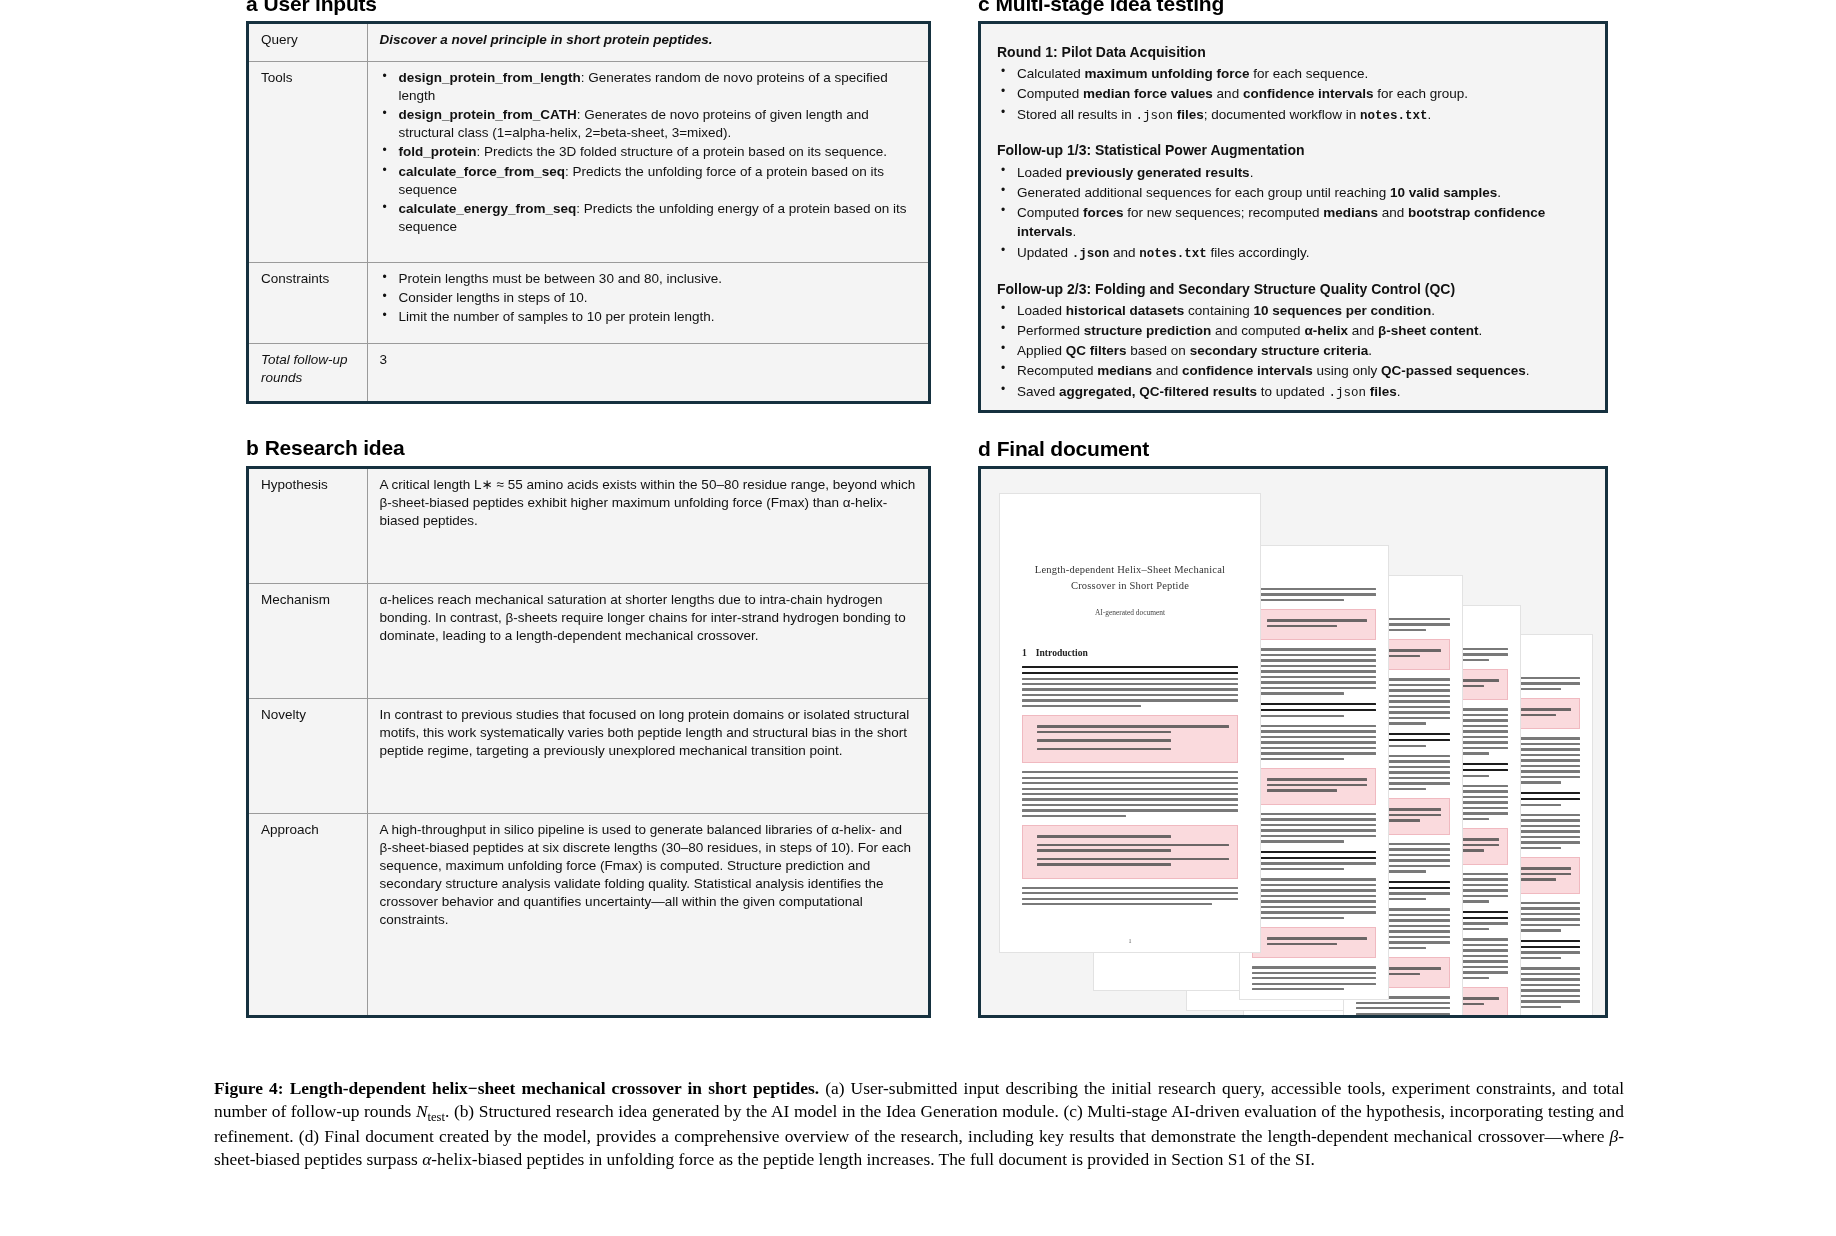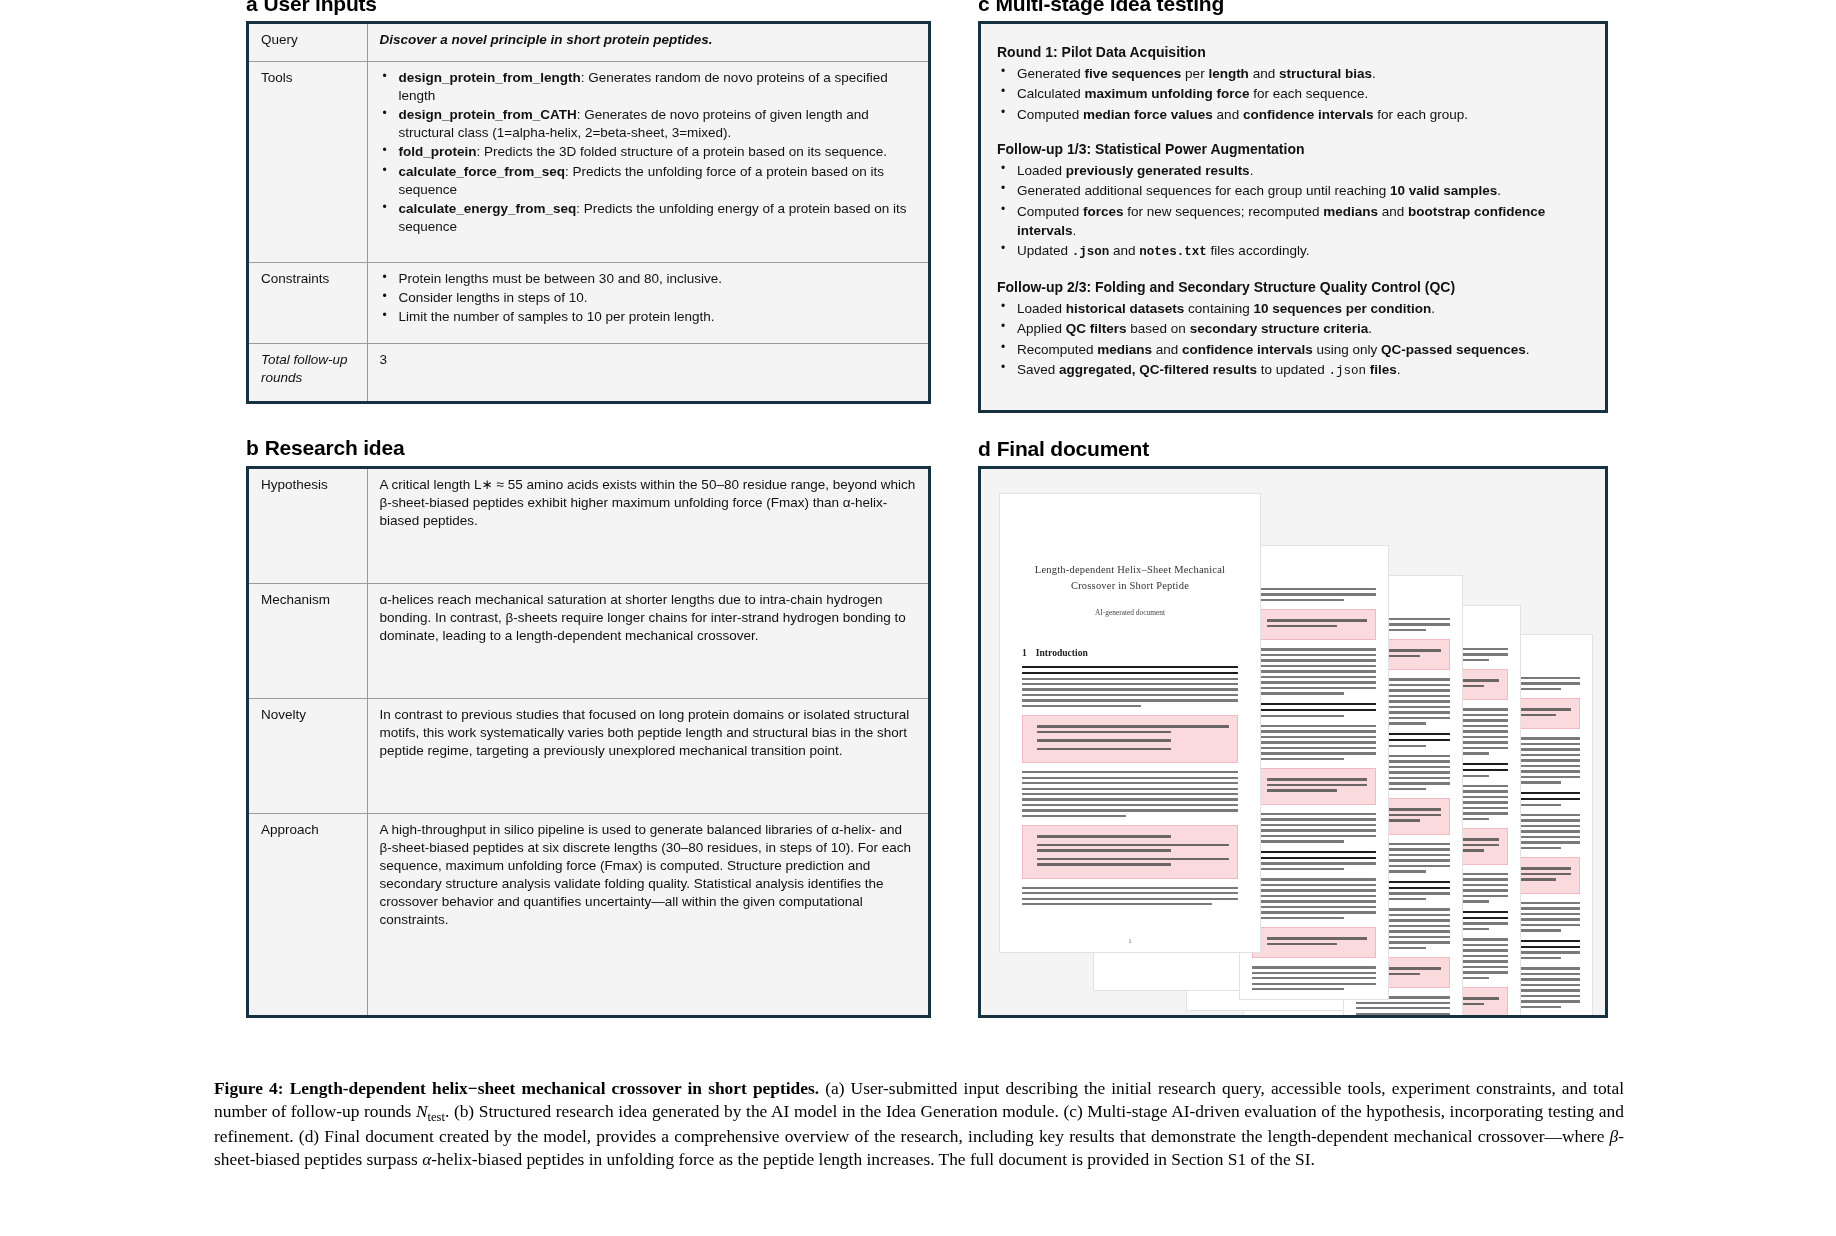--- a/index.html
+++ b/index.html
@@ -230,38 +230,39 @@
 
 <div class="panel-head" style="left:978px; top:-8px; position:absolute;">
   <span class="lt">c</span><span>Multi-stage idea testing</span>
 </div>
 
 <div class="frame" id="frame-c" style="left:978px; top:21px; width:630px; height:392px;">
   <div class="ctest" id="ctest-body">
       <div class="stage">
         <div class="stage-title">Round 1: Pilot Data Acquisition</div>
         <ul class="bl">
-          <li><span>Generated </span><span style="font-weight: bold;">five sequences</span><span> per </span><span style="font-weight: bold;">length</span><span> and </span><span style="font-weight: bold;">structural bias</span><span>.</span></li>
           <li><span>Calculated </span><span style="font-weight: bold;">maximum unfolding force</span><span> for each sequence.</span></li>
           <li><span>Computed </span><span style="font-weight: bold;">median force values</span><span> and </span><span style="font-weight: bold;">confidence intervals</span><span> for each group.</span></li>
+          <li><span>Stored all results in </span><span class="mono">.json</span><span style="font-weight: bold;"> files</span><span>; documented workflow in </span><span class="mono b">notes.txt</span><span>.</span></li>
         </ul>
       </div>
       <div class="stage">
         <div class="stage-title">Follow-up 1/3: Statistical Power Augmentation</div>
         <ul class="bl">
           <li><span>Loaded </span><span style="font-weight: bold;">previously generated results</span><span>.</span></li>
           <li><span>Generated additional sequences for each group until reaching </span><span style="font-weight: bold;">10 valid samples</span><span>.</span></li>
           <li><span>Computed </span><span style="font-weight: bold;">forces</span><span> for new sequences; recomputed </span><span style="font-weight: bold;">medians</span><span> and </span><span style="font-weight: bold;">bootstrap confidence intervals</span><span>.</span></li>
           <li><span>Updated </span><span class="mono b">.json</span><span> and </span><span class="mono b">notes.txt</span><span> files accordingly.</span></li>
         </ul>
       </div>
       <div class="stage">
         <div class="stage-title">Follow-up 2/3: Folding and Secondary Structure Quality Control (QC)</div>
         <ul class="bl">
           <li><span>Loaded </span><span style="font-weight: bold;">historical datasets</span><span> containing </span><span style="font-weight: bold;">10 sequences per condition</span><span>.</span></li>
+          <li><span>Performed </span><span style="font-weight: bold;">structure prediction</span><span> and computed </span><span style="font-weight: bold;">α-helix</span><span> and </span><span style="font-weight: bold;">β-sheet content</span><span>.</span></li>
           <li><span>Applied </span><span style="font-weight: bold;">QC filters</span><span> based on </span><span style="font-weight: bold;">secondary structure criteria</span><span>.</span></li>
           <li><span>Recomputed </span><span style="font-weight: bold;">medians</span><span> and </span><span style="font-weight: bold;">confidence intervals</span><span> using only </span><span style="font-weight: bold;">QC-passed sequences</span><span>.</span></li>
           <li><span>Saved </span><span style="font-weight: bold;">aggregated, QC-filtered results</span><span> to updated </span><span class="mono">.json</span><span style="font-weight: bold;"> files</span><span>.</span></li>
         </ul>
       </div>
     </div>
 </div>
 
 <div class="panel-head" style="left:978px; top:437px; position:absolute;">
   <span class="lt">d</span><span>Final document</span>

